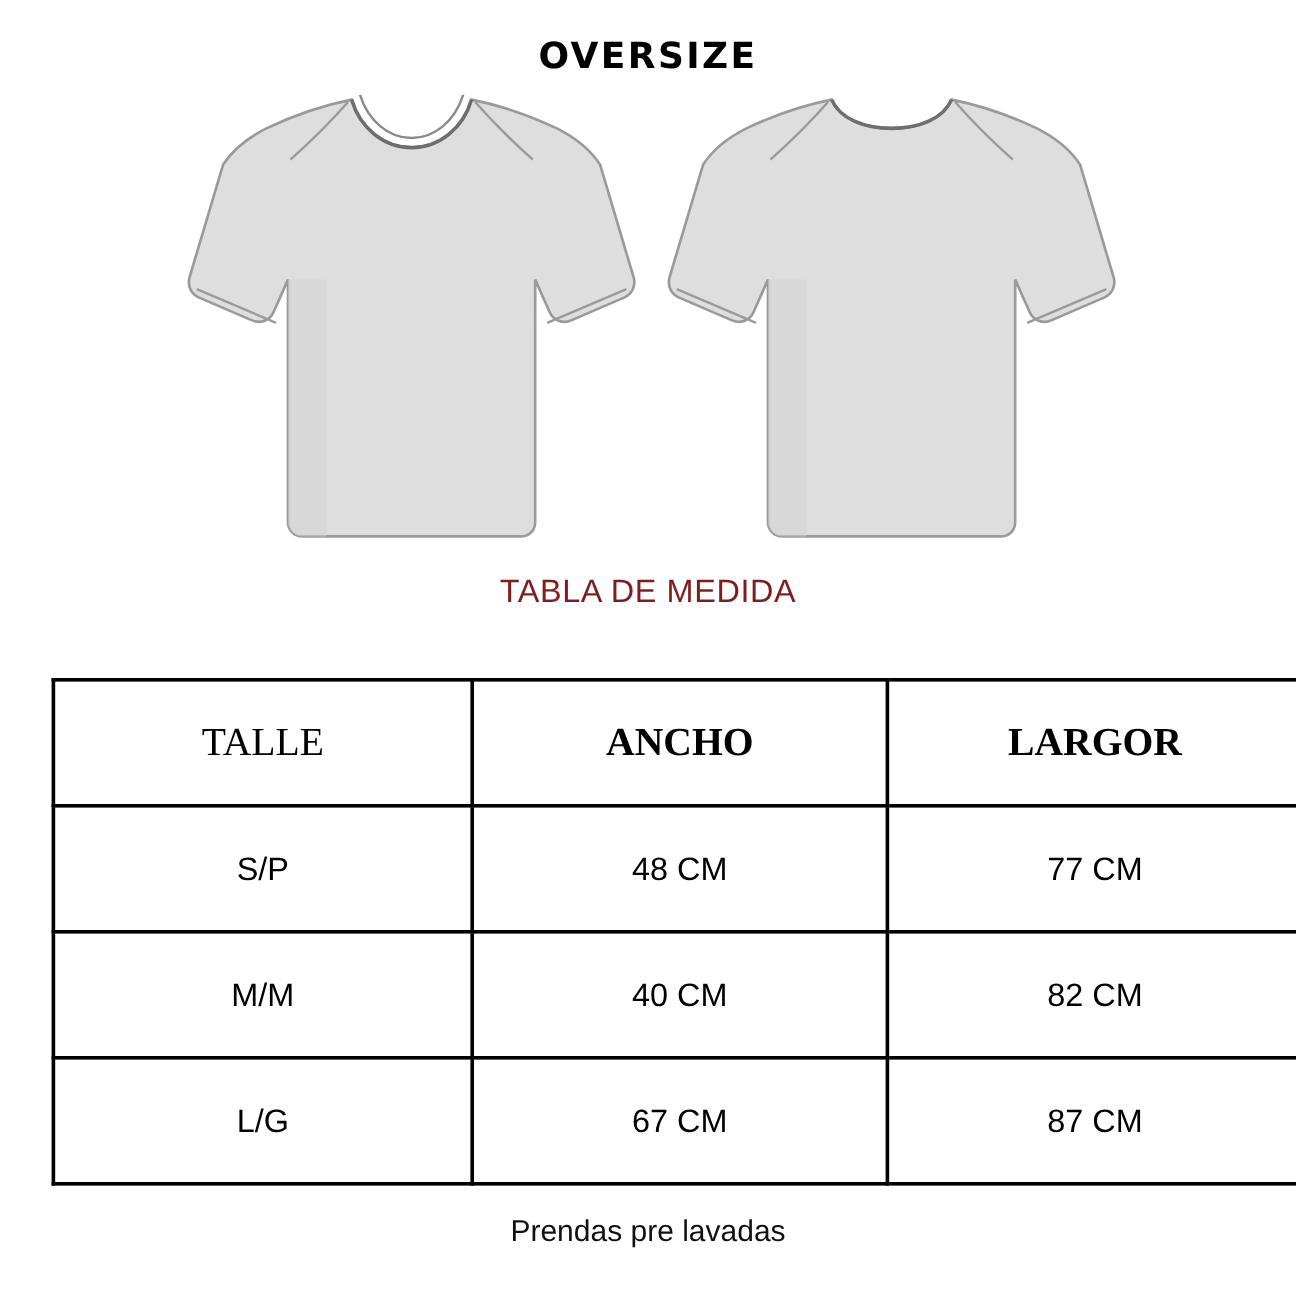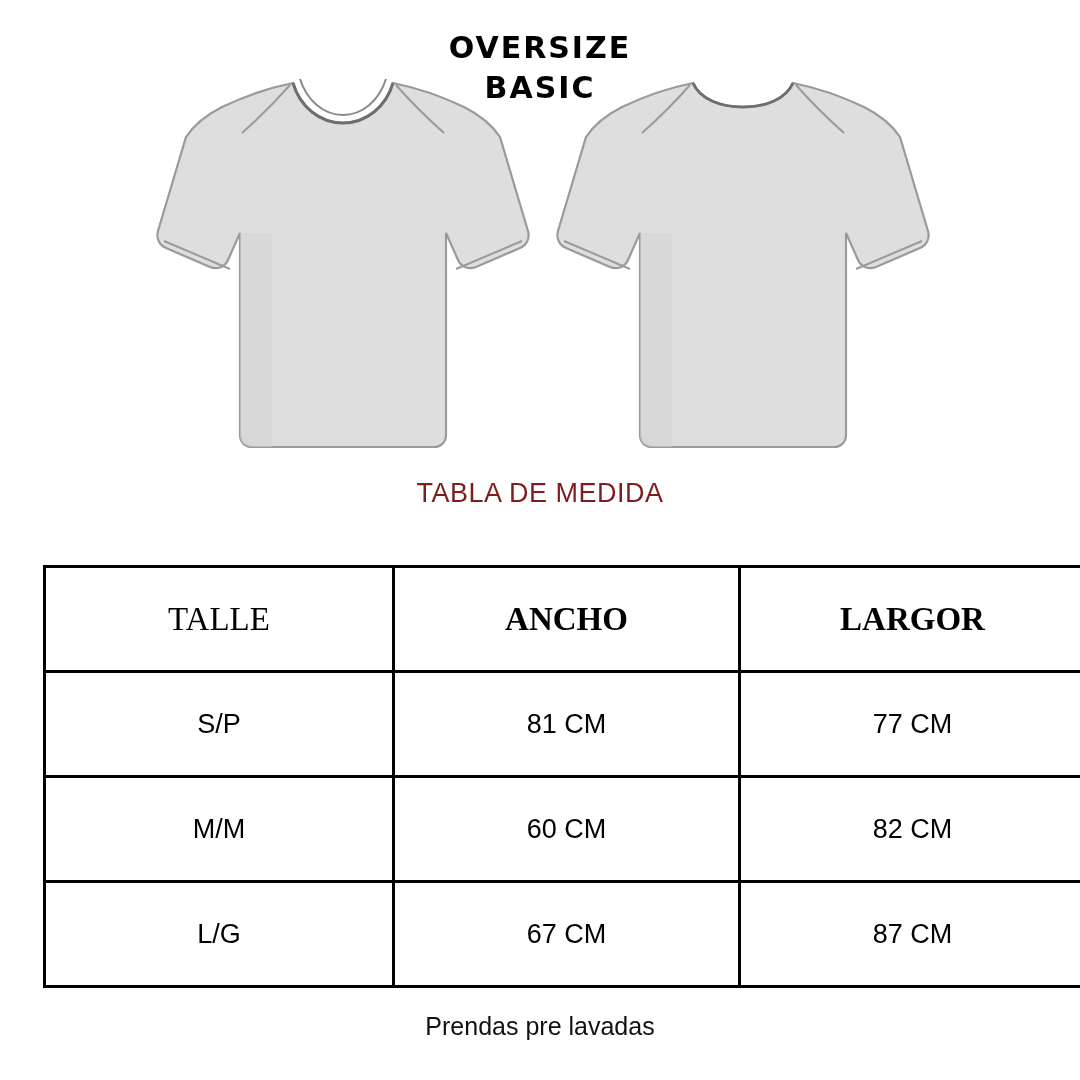--- a/index.html
+++ b/index.html
@@ -117,21 +117,20 @@
     display: inline-block;
   }
 </style>
 </head>
 <body>
 
 <div class="page">
 
   <div class="title-block">
     <div class="title-line">OVERSIZE</div>
-    <div class="title-line">BASIC</div>
   </div>
 
   <div class="shirts">
 
     <div class="shirt front">
       <svg width="390" height="410" viewBox="0 0 390 410" xmlns="http://www.w3.org/2000/svg">
 
         <path d="M145 28
                  C 120 33, 95 42, 74 52
                  C 58 60, 46 70, 38 82
@@ -212,26 +211,26 @@
     <thead>
       <tr>
         <td class="col-talle">TALLE</td>
         <td class="col-ancho bold">ANCHO</td>
         <td class="col-largor bold">LARGOR</td>
       </tr>
     </thead>
     <tbody>
       <tr>
         <td>S/P</td>
-        <td>81 CM</td>
+        <td>48 CM</td>
         <td>77 CM</td>
       </tr>
       <tr>
         <td>M/M</td>
-        <td>60 CM</td>
+        <td>40 CM</td>
         <td>82 CM</td>
       </tr>
       <tr>
         <td>L/G</td>
         <td>67 CM</td>
         <td>87 CM</td>
       </tr>
     </tbody>
   </table>
 

